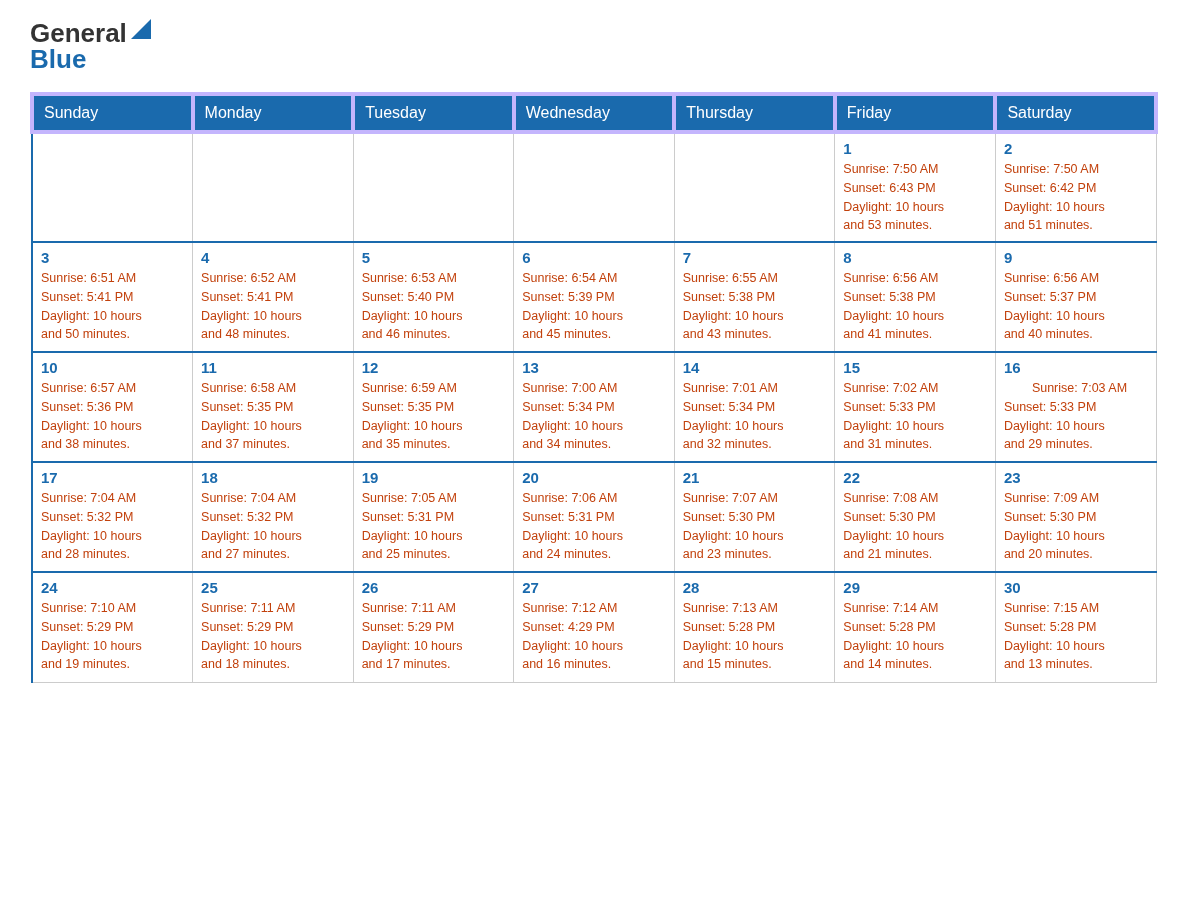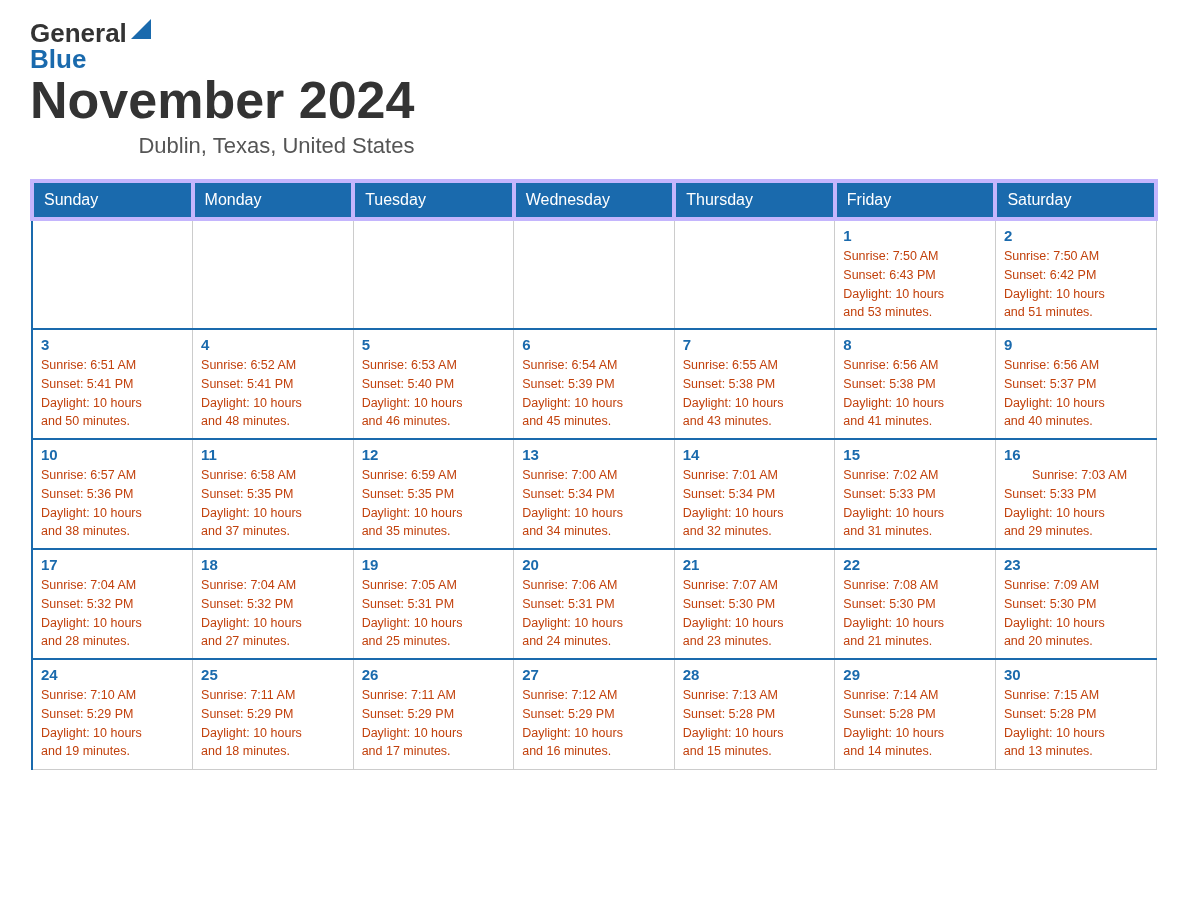--- a/index.html
+++ b/index.html
@@ -106,24 +106,20 @@
       <span class="logo-general">General</span>
       <span style="margin-left:4px; position:relative; top:-2px;">
         
         <svg width="20" height="20" viewBox="0 0 20 20">
           <polygon points="0,20 20,20 20,0" fill="#1a6aad"></polygon>
         </svg>
       </span>
     </div>
     <span class="logo-blue">Blue</span>
   </div>
-  <div class="title-block">
-    <div class="month-title">November 2024</div>
-    <div class="location">Dublin, Texas, United States</div>
-  </div>
 </div>
 
 <table class="calendar-table">
   <thead>
     <tr>
     <th>Sunday</th>
         <th>Monday</th>
         <th>Tuesday</th>
         <th>Wednesday</th>
         <th>Thursday</th>
@@ -244,21 +240,21 @@
 and 19 minutes.</span></td>
         <td><span class="day-number">25</span><span class="day-info" style="white-space: pre-line;">Sunrise: 7:11 AM
 Sunset: 5:29 PM
 Daylight: 10 hours
 and 18 minutes.</span></td>
         <td><span class="day-number">26</span><span class="day-info" style="white-space: pre-line;">Sunrise: 7:11 AM
 Sunset: 5:29 PM
 Daylight: 10 hours
 and 17 minutes.</span></td>
         <td><span class="day-number">27</span><span class="day-info" style="white-space: pre-line;">Sunrise: 7:12 AM
-Sunset: 5:29 PM
+Sunset: 4:29 PM
 Daylight: 10 hours
 and 16 minutes.</span></td>
         <td><span class="day-number">28</span><span class="day-info" style="white-space: pre-line;">Sunrise: 7:13 AM
 Sunset: 5:28 PM
 Daylight: 10 hours
 and 15 minutes.</span></td>
         <td><span class="day-number">29</span><span class="day-info" style="white-space: pre-line;">Sunrise: 7:14 AM
 Sunset: 5:28 PM
 Daylight: 10 hours
 and 14 minutes.</span></td>

